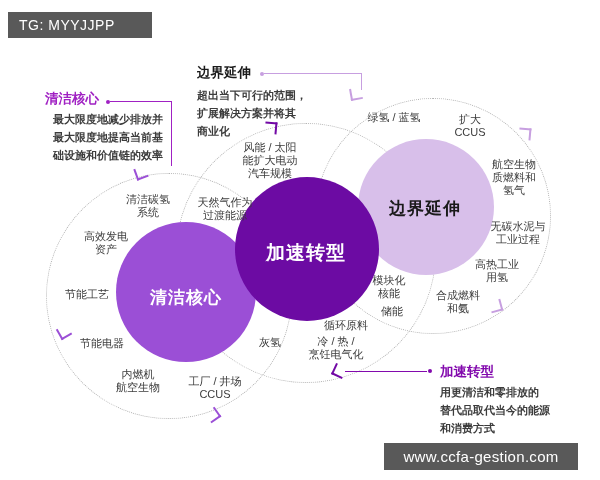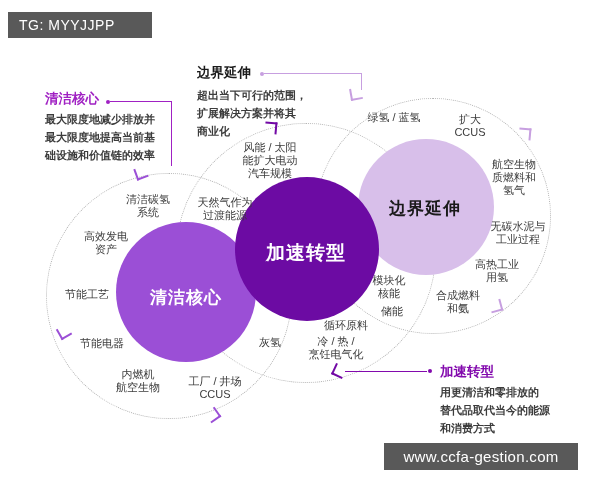--- a/index.html
+++ b/index.html
@@ -111,21 +111,21 @@
 
   <span class="chev p-mid" style="left:135px;top:167px;transform:rotate(160deg)"></span>
   <span class="chev p-mid" style="left:58px;top:326px;transform:rotate(150deg)"></span>
   <span class="chev p-mid" style="left:207px;top:409px;transform:rotate(55deg)"></span>
   <span class="chev p-dark" style="left:265px;top:122px;transform:rotate(5deg)"></span>
   <span class="chev p-dark" style="left:333px;top:365px;transform:rotate(205deg)"></span>
   <span class="chev p-light" style="left:519px;top:128px;transform:rotate(5deg)"></span>
   <span class="chev p-light" style="left:490px;top:300px;transform:rotate(75deg)"></span>
 
   <div class="ann-title t-magenta" style="left:45px;top:90px">清洁核心</div>
-  <div class="ann-desc" style="left:45px;top:110px">最大限度地减少排放并
+  <div class="ann-desc" style="left:53px;top:110px">最大限度地减少排放并
 最大限度地提高当前基
 础设施和价值链的效率</div>
   <span class="dot d-magenta" style="left:106px;top:100px"></span>
   <div class="line hline l-magenta" style="left:110px;top:101px;width:62px"></div>
   <div class="line vline l-magenta" style="left:171px;top:102px;height:64px"></div>
 
   <div class="ann-title t-black" style="left:197px;top:64px">边界延伸</div>
   <div class="ann-desc" style="left:197px;top:86px">超出当下可行的范围，
 扩展解决方案并将其
 商业化</div>

